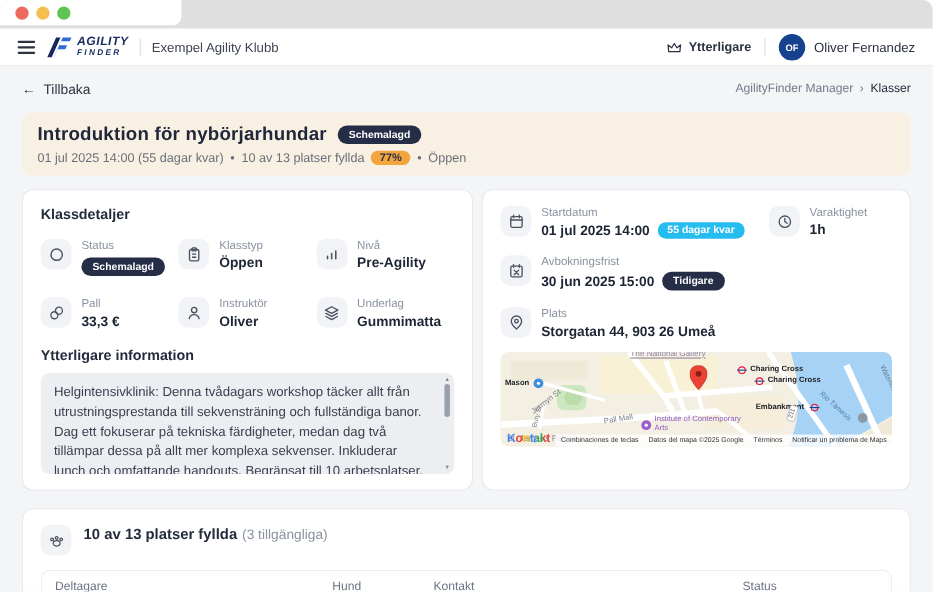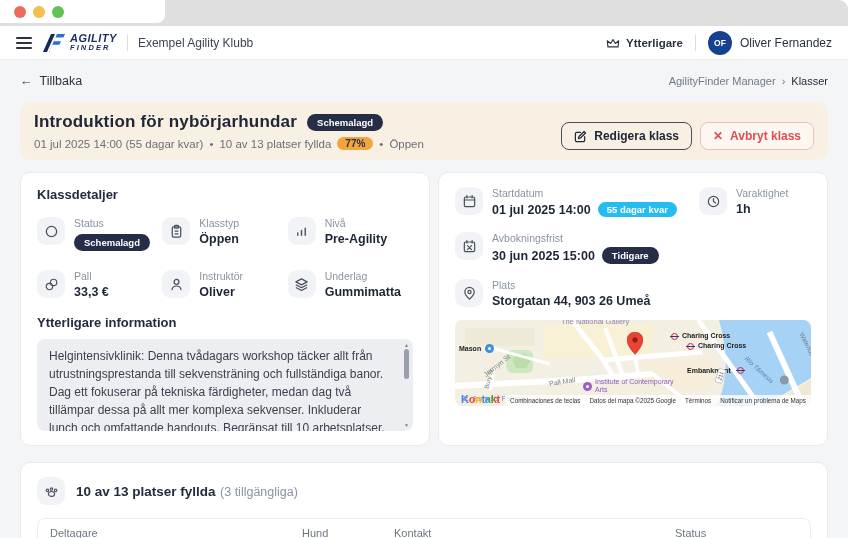--- a/index.html
+++ b/index.html
@@ -85,21 +85,21 @@
   .poi::after { content:""; width:3px; height:3px; background:#fff; border-radius:50%; }
   .routechip { position:absolute; font-size:5.5px; color:#555; background:#fff; border:1px solid #c8c8c8; border-radius:2px; padding:0 2px; transform:rotate(-72deg); }
   .pin { position:absolute; left:172px; top:12px; }
   .gmlogo { position:absolute; left:6px; bottom:1px; font-size:11px; font-weight:700; letter-spacing:-.3px;
             background:linear-gradient(90deg,#4285F4 0 18%,#EA4335 18% 36%,#FBBC05 36% 52%,#4285F4 52% 68%,#34A853 68% 84%,#EA4335 84% 100%);
             -webkit-background-clip:text; background-clip:text; color:transparent; }
   .attrib { position:absolute; right:0; bottom:0; height:11px; background:rgba(255,255,255,.8); display:flex; align-items:center; gap:9px; padding:0 5px; font-size:6.3px; color:#333; }
 
   
   .pcard { margin-top:16px; }
-  .phead { display:flex; align-items:center; gap:11px; }
+  .phead { display:flex; align-items:flex-start; gap:11px; }
   .ptitle { font-size:13.5px; font-weight:700; color:#232b3d; }
   .pavail { font-size:12.5px; color:#8b93a1; font-weight:400; }
   .table { margin-top:13px; border:1px solid #edeef2; border-radius:8px 8px 0 0; border-bottom:none; background:#fff; }
   .trow { display:grid; grid-template-columns:252px 92px 281px 1fr; align-items:center; padding:0 12px; }
   .thead { height:28px; font-size:11px; color:#6d7585; border-bottom:1px solid #edeef2; }
 
   svg.ic { display:block; }
 </style>
 </head>
 <body>
@@ -171,35 +171,20 @@
         <div class="badge-navy">Schemalagd</div>
       </div>
       <div class="bmeta">
         <span>01 jul 2025 14:00 (55 dagar kvar)</span>
         <span>•</span>
         <span>10 av 13 platser fyllda</span>
         <span class="badge-orange">77%</span>
         <span>•</span>
         <span>Öppen</span>
       </div>
-    </div>
-    <div class="bbtns">
-      <button class="btn btn-edit">
-        <span>
-          <svg class="ic" width="13" height="13" viewBox="0 0 14 14" fill="none" stroke="#20273a" stroke-width="1.3" stroke-linecap="round" stroke-linejoin="round">
-            <path d="M7,2.5 H3 a1.5,1.5 0 0 0 -1.5,1.5 v7 a1.5,1.5 0 0 0 1.5,1.5 h7 a1.5,1.5 0 0 0 1.5,-1.5 V7"></path>
-            <path d="M10.8,1.6 l1.6,1.6 L7,8.6 l-2.2,.6 .6,-2.2 Z"></path>
-          </svg>
-        </span>
-        <span>Redigera klass</span>
-      </button>
-      <button class="btn btn-cancel">
-        <span>✕</span>
-        <span>Avbryt klass</span>
-      </button>
     </div>
   </div>
 
   <div class="cards">
 
     <div class="card">
       <h2>Klassdetaljer</h2>
       <div class="dgrid">
         <div class="ditem">
           <div class="dicon">
@@ -365,21 +350,21 @@
           <path d="M150,40 L250,32" stroke="#ffffff" stroke-width="5" fill="none"></path>
           <path d="M246,0 L308,86" stroke="#ffffff" stroke-width="5" fill="none"></path>
           <path d="M200,54 L240,86" stroke="#ffffff" stroke-width="4" fill="none"></path>
           <path d="M30,26 L96,44" stroke="#ffffff" stroke-width="3" fill="none"></path>
           <path d="M40,46 L36,70" stroke="#ffffff" stroke-width="3" fill="none"></path>
           <path d="M180,30 L186,56 L200,54" stroke="#ffffff" stroke-width="3.5" fill="none"></path>
           <path d="M318,12 L352,86" stroke="#ffffff" stroke-width="6" fill="none"></path>
           <circle cx="333" cy="60" r="4.5" fill="#8a99a8"></circle>
         </svg>
 
-        <div class="mlabel area" style="left:106px; top:-3px;">The National Gallery</div>
+        <div class="mlabel area" style="left:118px; top:-3px;text-decoration:underline;">The National Gallery</div>
         <div class="poi" style="left:30px; top:24px; background:#3d8fe0;"></div>
         <div class="mlabel dark" style="left:4px; top:25px;">Mason</div>
         <div class="mlabel" style="left:26px; top:42px; transform:rotate(-38deg);">Jermyn St</div>
         <div class="mlabel" style="left:24px; top:56px; transform:rotate(-75deg); font-size:6px;">Bury St</div>
         <div class="mlabel" style="left:94px; top:58px; transform:rotate(-9deg);">Pall Mall</div>
         <div class="poi" style="left:128px; top:62px; background:#9c5fc9;"></div>
         <div class="mlabel purple" style="left:140px; top:58px; width:86px; white-space:normal; line-height:1.15;">Institute of Contemporary Arts</div>
         <div class="mlabel area" style="left:6px; top:74px;">St. James's Palace</div>
         <span class="roundel" style="position:absolute; left:216px; top:13px;"></span>
         <div class="mlabel dark" style="left:227px; top:12px;">Charing Cross</div>

